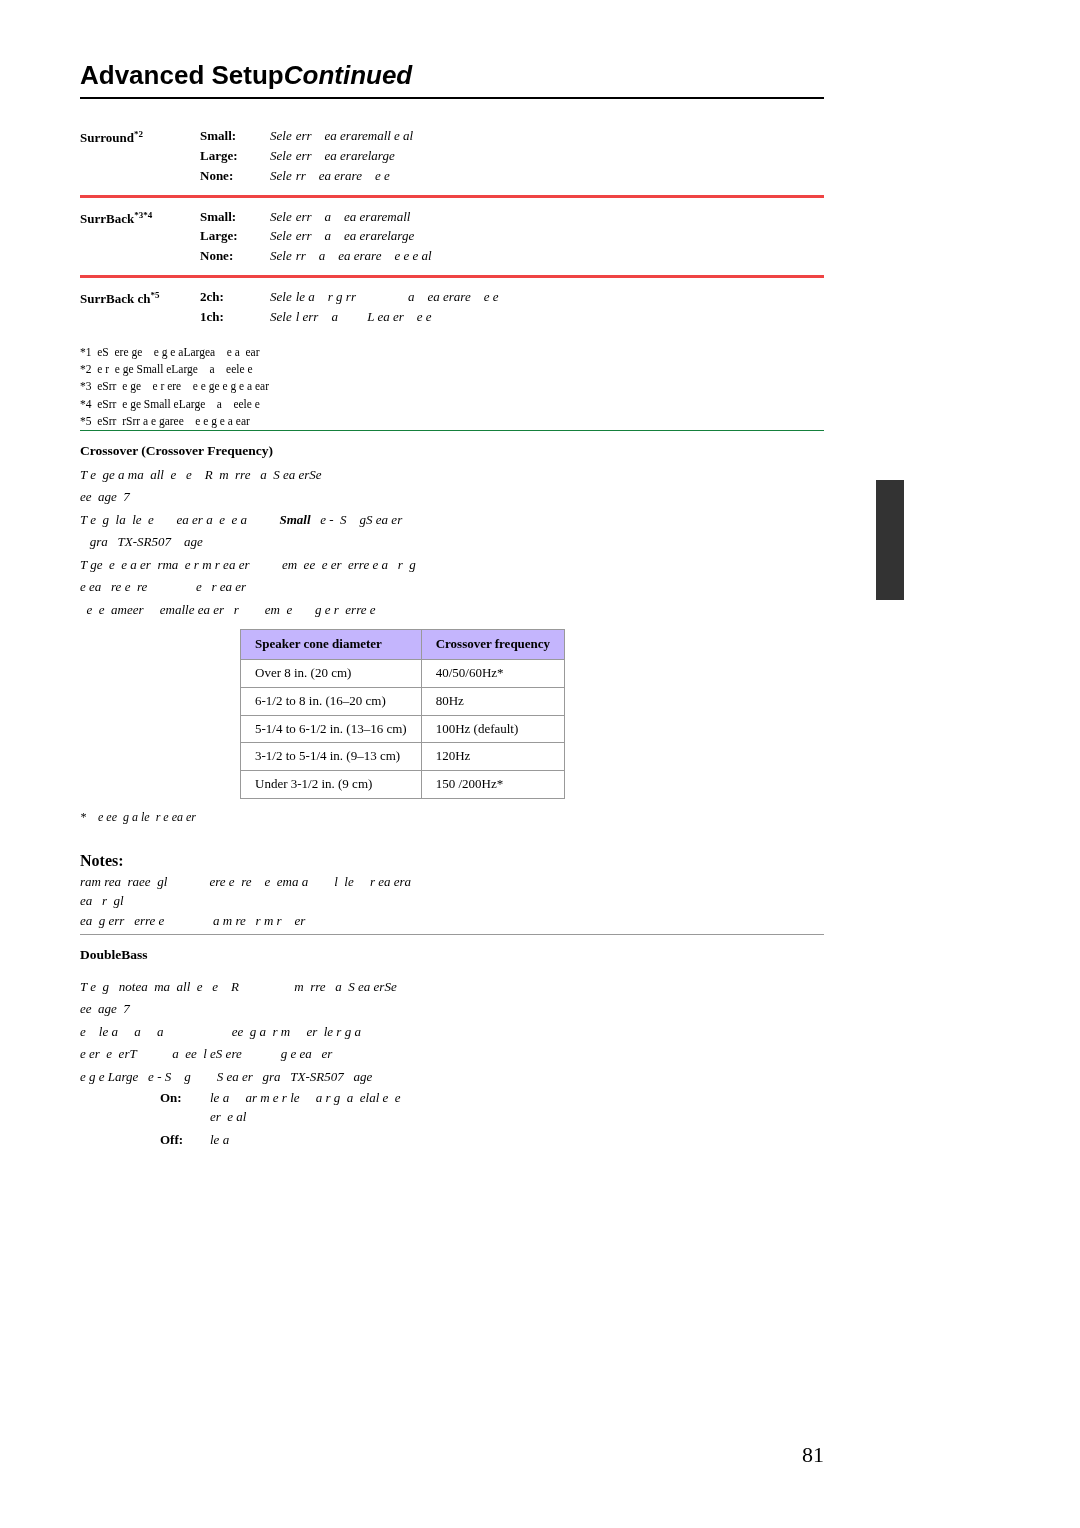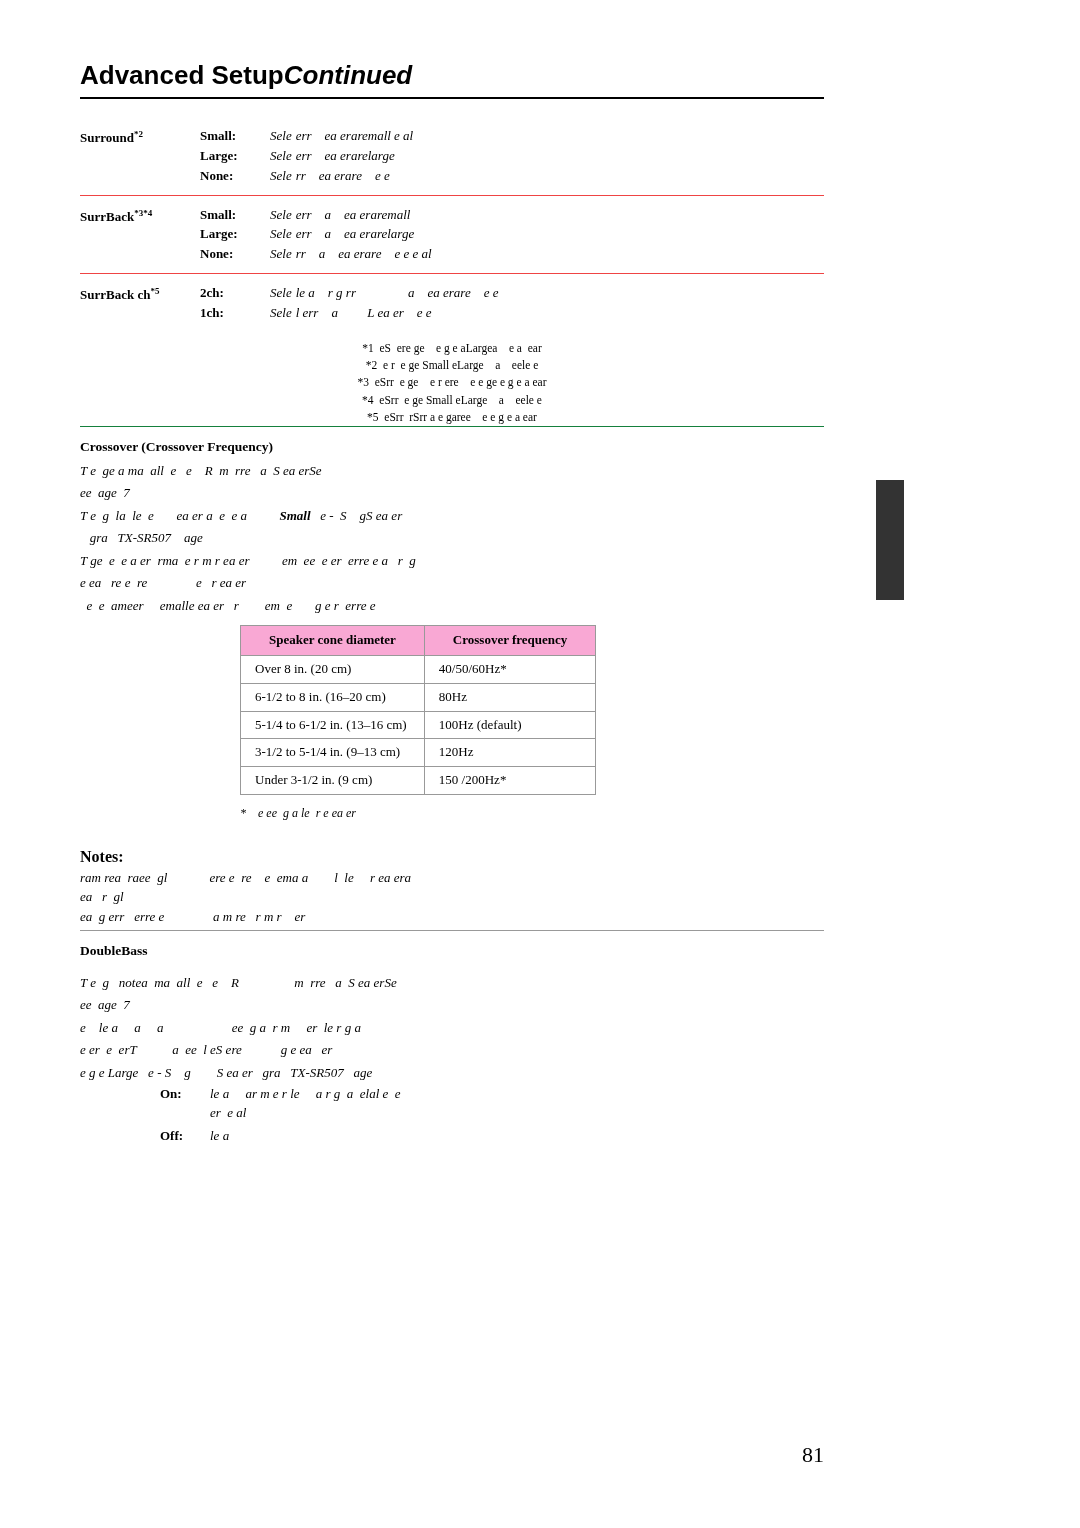--- a/index.html
+++ b/index.html
@@ -44,21 +44,21 @@
     .title-rule {
       border: none;
       border-top: 2px solid #000;
       margin-bottom: 18px;
     }
     .content {
       font-size: 13px;
       line-height: 1.45;
     }
     .section-block {
-      border-top: 1px solid #ef4444;
+      border-top: 3px solid #ef4444;
       padding: 10px 0 6px 0;
     }
     .section-block:first-child {
       border-top: none;
     }
     .setting-row {
       display: flex;
       margin-bottom: 2px;
     }
     .setting-label {
@@ -91,21 +91,20 @@
       flex: 1;
     }
     .footnotes {
       margin: 8px 0 0 0;
       font-size: 11.5px;
       line-height: 1.5;
     }
     .footnote-line {
       display: flex;
       gap: 4px;
-      justify-content: center;
     }
     .crossover-section {
       border-top: 1px solid #15803d;
       padding: 10px 0 8px 0;
     }
     .section-title {
       font-weight: bold;
       font-size: 13.5px;
       margin-bottom: 4px;
     }
@@ -114,37 +113,36 @@
       font-size: 13px;
       line-height: 1.5;
       margin-bottom: 3px;
     }
     .crossover-table {
       border-collapse: collapse;
       margin: 10px 0 10px 160px;
       font-size: 13px;
     }
     .crossover-table th {
-      background: #f9a8d4;
+      background: #c4b5fd;
       border: 1px solid #999;
-      padding: 5px 28px;
+      padding: 5px 14px;
       font-weight: bold;
       text-align: left;
       font-size: 13px;
     }
     .crossover-table td {
       border: 1px solid #999;
       padding: 4px 14px;
       font-size: 13px;
       margin-top: 16px;
     }
     .table-note {
       font-style: italic;
       font-size: 12px;
-      margin-left: 160px;
       margin-bottom: 6px;
     }
     .notes-section {
       margin: 8px 0 4px 0;
     }
     .notes-title {
       font-weight: bold;
       font-size: 16px;
     }
     .notes-body {

